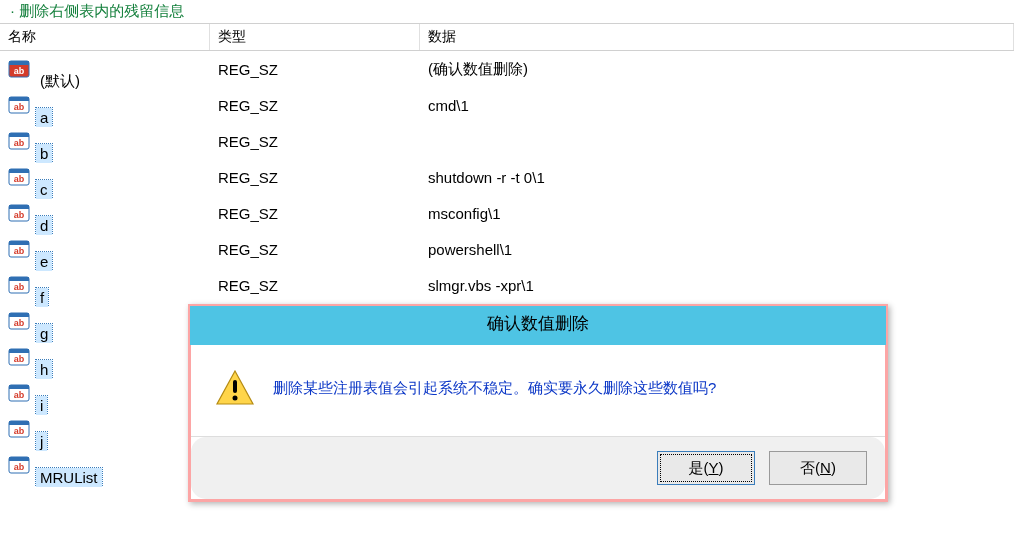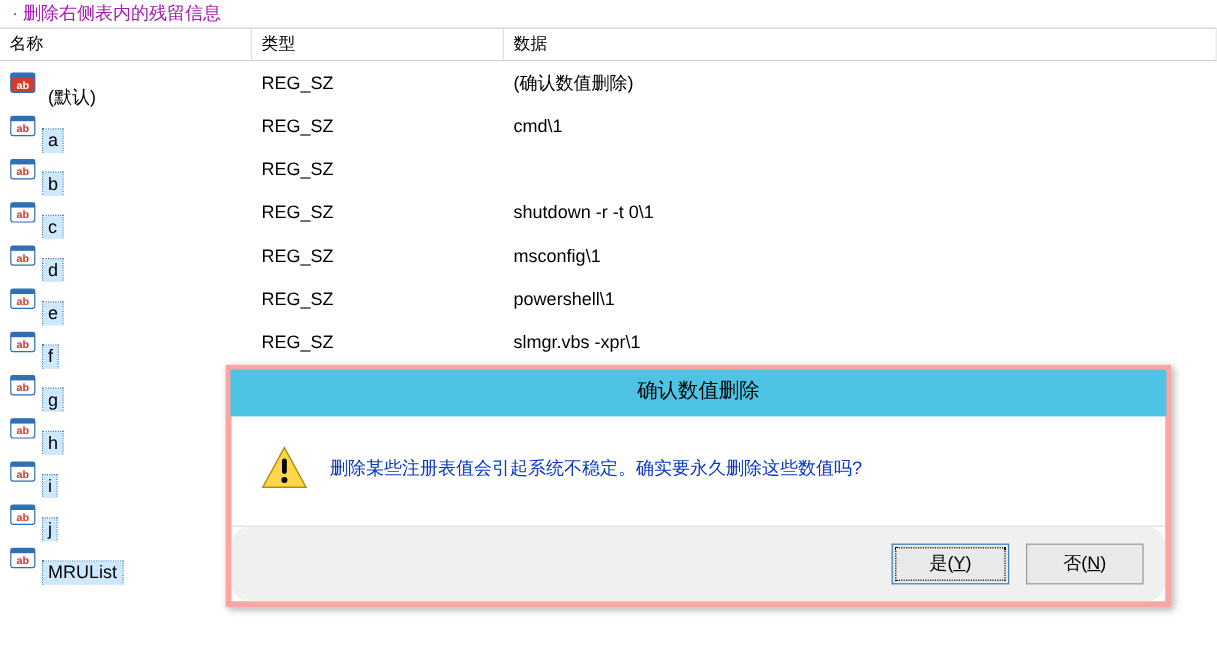--- a/index.html
+++ b/index.html
@@ -9,21 +9,21 @@
       background: #fff;
       color: #000;
       width: 1014px;
       height: 555px;
       position: relative;
       overflow: hidden;
     }
     .top-note {
       font-size: 15px;
       padding: 2px 10px;
-      color: #a21caf;
+      color: #15803d;
     }
     .headers {
       display: flex;
       border-top: 1px solid #d0d0d0;
       border-bottom: 1px solid #d0d0d0;
       background: #fff;
       font-size: 14px;
       color: #000;
       user-select: none;
     }
@@ -62,23 +62,23 @@
       outline: 1px dotted #3a7dbb;
       padding: 1px 4px;
     }
     .name-text-wrap { padding: 1px 4px; margin-top: 24px; }
 
     
     .dialog {
       position: absolute;
       left: 188px;
       top: 304px;
-      width: 788px;
+      width: 700px;
       background: #fff;
-      border: 5px solid #fca5a5;
+      border: 3px solid #fca5a5;
       box-shadow: 2px 2px 6px rgba(0,0,0,.3);
       font-size: 14px;
     }
     .dialog-title {
       background: #4ec4e4;
       color: #000;
       text-align: center;
       font-size: 17px;
       padding: 6px 0 10px 0;
       margin: -1px;

